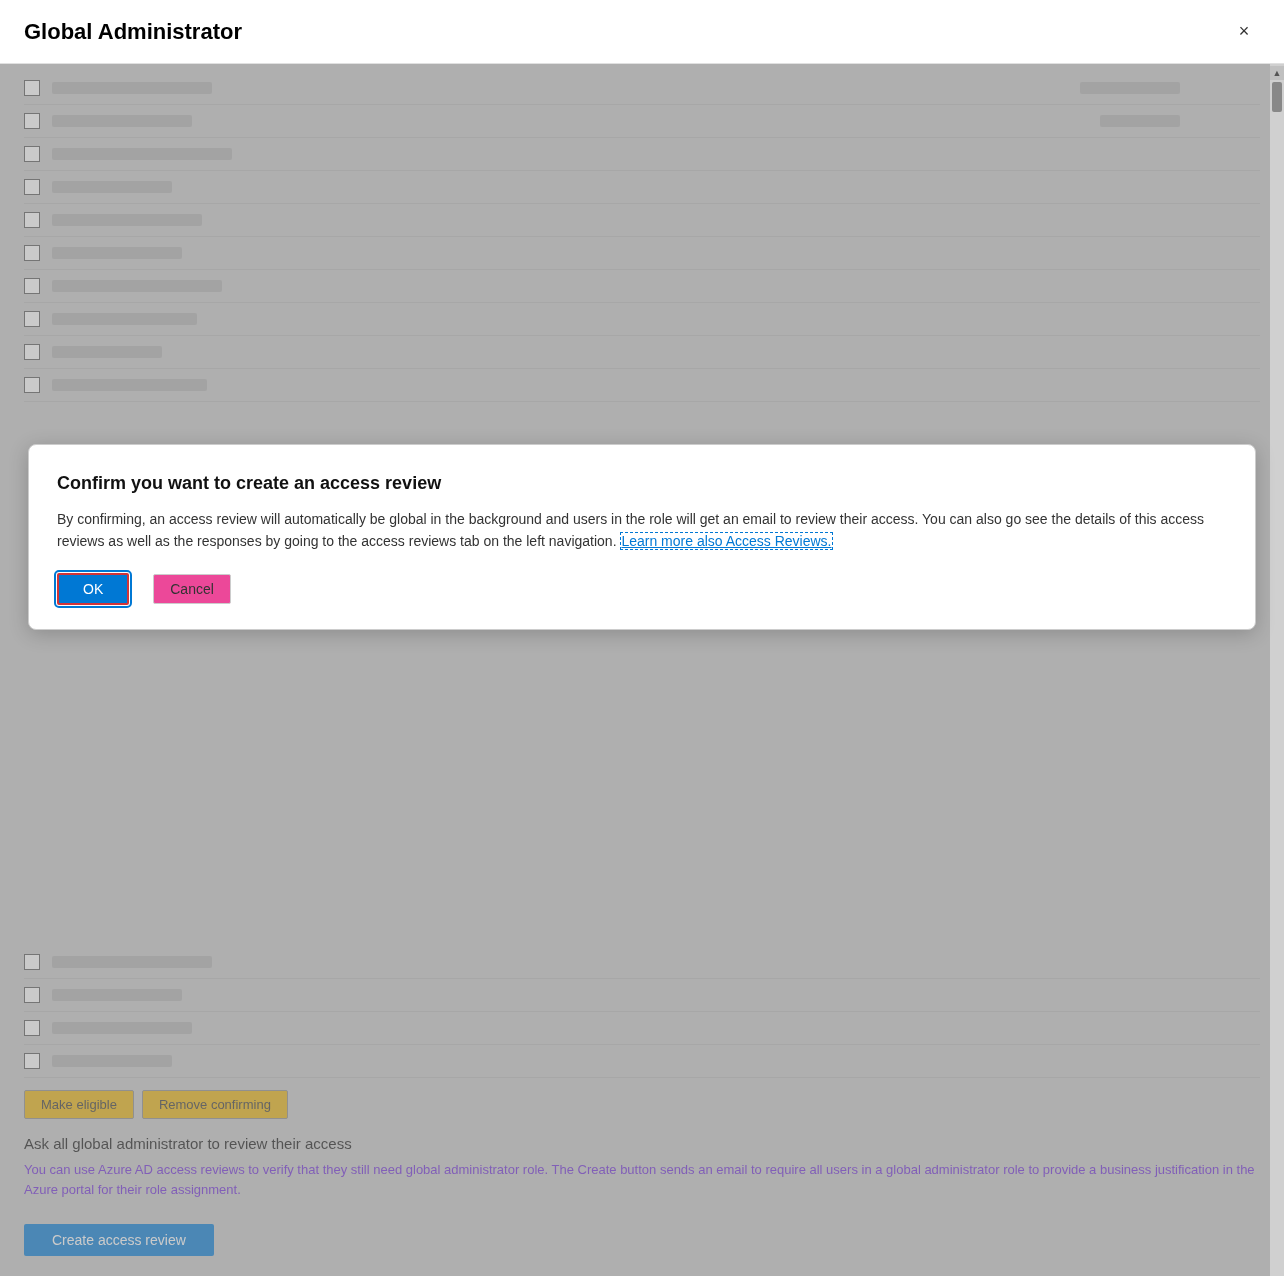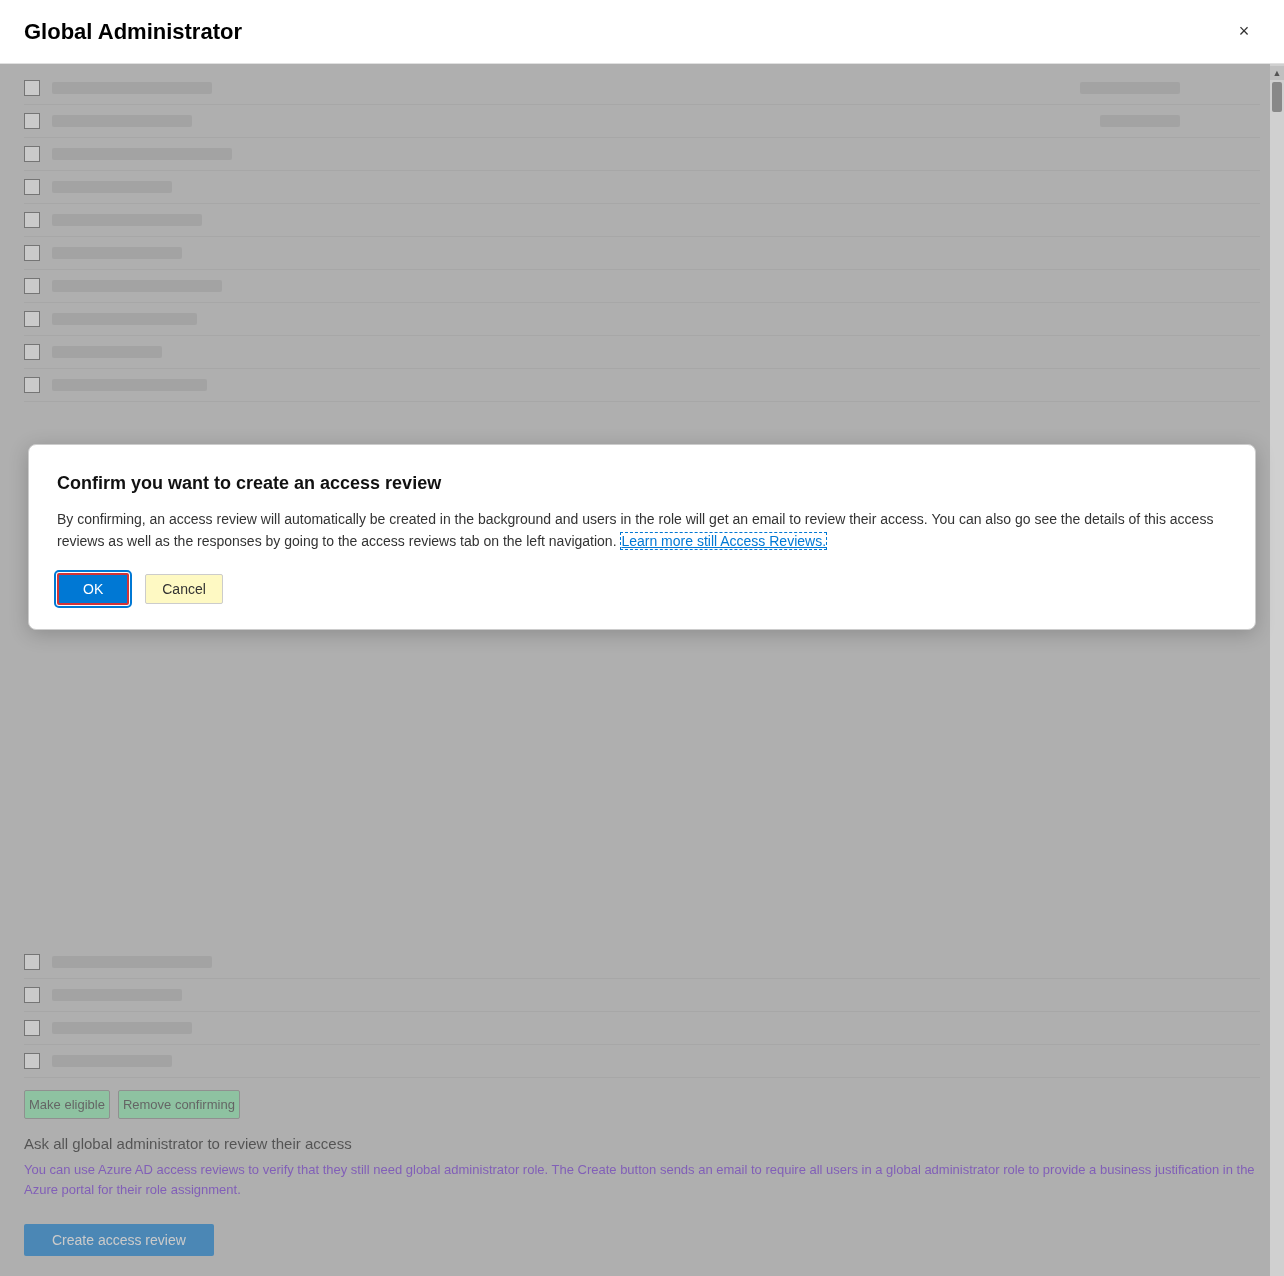--- a/index.html
+++ b/index.html
@@ -99,23 +99,23 @@
       padding-top: 8px;
     }
 
     .action-buttons-row {
       display: flex;
       gap: 8px;
       padding: 12px 0 16px;
     }
 
     .action-btn {
-      padding: 6px 4px;
+      padding: 6px 16px;
       border: 1px solid #8a8a8a;
-      background: #86efac;
+      background: #eab308;
       cursor: pointer;
       font-size: 13px;
       color: #333;
       border-radius: 2px;
     }
 
     .section-heading {
       font-size: 15px;
       font-weight: 400;
       color: #111;
@@ -204,38 +204,38 @@
       margin-bottom: 20px;
     }
     .dialog-link {
       color: #0078d4;
       text-decoration: underline;
       cursor: pointer;
       border: 1px dashed #0078d4;
     }
     .dialog-actions {
       display: flex;
-      gap: 16px;
+      gap: 24px;
       align-items: center;
     }
     .ok-btn {
       padding: 6px 24px;
       background: #0078d4;
       color: #fff;
       border: 2px solid #d13438;
       cursor: pointer;
       font-size: 14px;
       font-weight: 500;
       border-radius: 2px;
       outline: 2px solid #0078d4;
       outline-offset: 1px;
     }
     .cancel-btn {
       padding: 6px 16px;
-      background: #fef9c3;
+      background: #ec4899;
       color: #333;
       border: 1px solid #ccc;
       cursor: pointer;
       font-size: 14px;
       border-radius: 2px;
     }
   </style>
 </head>
 <body>
 
@@ -328,23 +328,23 @@
     <div class="scrollbar-track">
       <div class="scrollbar-arrow">▲</div>
       <div class="scrollbar-thumb"></div>
     </div>
 
     <div class="overlay"></div>
 
     <div class="confirm-dialog">
       <div class="dialog-title">Confirm you want to create an access review</div>
       <div class="dialog-body">
-        <span>By confirming, an access review will automatically be created in the background and users in the role will get an email to review their access. You can also go see the details of this access reviews as well as the responses by going to the access reviews tab on the left navigation.</span>
+        <span>By confirming, an access review will automatically be global in the background and users in the role will get an email to review their access. You can also go see the details of this access reviews as well as the responses by going to the access reviews tab on the left navigation.</span>
         <span> </span>
-        <a class="dialog-link">Learn more still Access Reviews.</a>
+        <a class="dialog-link">Learn more also Access Reviews.</a>
       </div>
       <div class="dialog-actions">
         <button class="ok-btn">OK</button>
         <button class="cancel-btn">Cancel</button>
       </div>
     </div>
 
   </div>
 </div>
 

